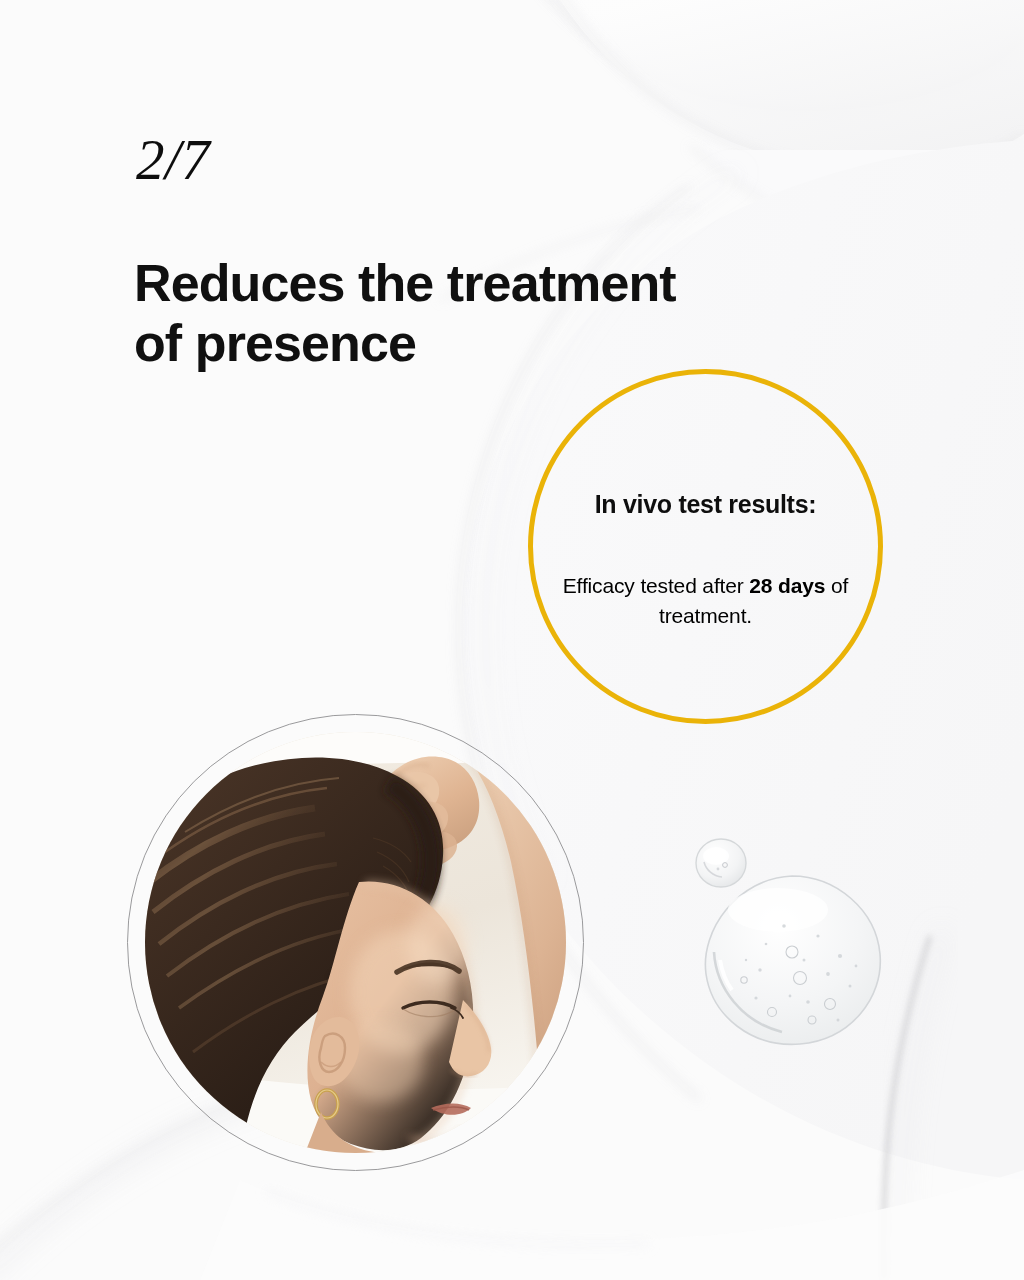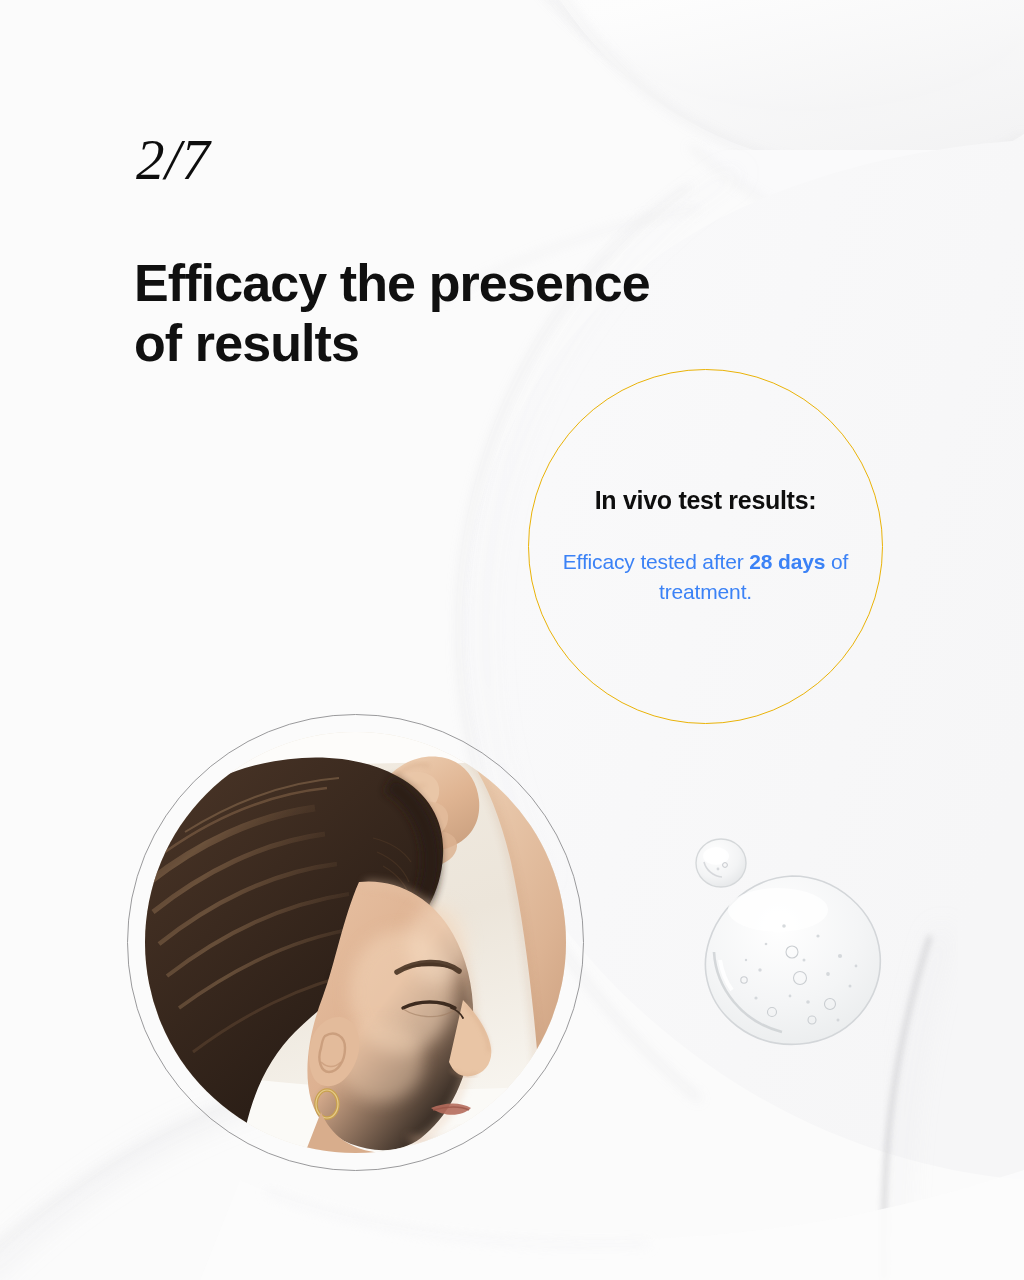--- a/index.html
+++ b/index.html
@@ -57,42 +57,42 @@
   .headline .hl-line { display: block; }
 
   
   .results-circle {
     position: absolute;
     left: 528px;
     top: 369px;
     width: 355px;
     height: 355px;
     border-radius: 50%;
-    border: 1px solid #eab308;
+    border: 5px solid #eab308;
     box-sizing: border-box;
     display: flex;
     flex-direction: column;
     align-items: center;
     justify-content: flex-start;
     text-align: center;
   }
   .results-title {
     margin-top: 116px;
     font-weight: 700;
     font-size: 25px;
     letter-spacing: -0.3px;
     color: #0e0e0e;
     white-space: nowrap;
   }
   .results-body {
-    margin-top: 32px;
+    margin-top: 52px;
     font-size: 21px;
     line-height: 1.42;
     letter-spacing: -0.15px;
-    color: #3b82f6;
+    color: #000000;
     width: 300px;
   }
   .results-body b { font-weight: 700; }
 
   
   .photo-ring {
     position: absolute;
     left: 127px;
     top: 714px;
     width: 457px;
@@ -182,22 +182,22 @@
 
       <path d="M 240,1180 C 340,1226 470,1244 620,1240 C 780,1236 900,1210 1024,1170
                L 1024,1280 L 200,1280 Z" fill="#fcfcfc" opacity="0.9"></path>
       <path d="M 266,1192 C 372,1234 500,1250 650,1244" fill="none" stroke="#ececf0" stroke-width="3" filter="url(#blurM)" opacity="0.7"></path>
     </svg>
   </div>
 
   <div class="counter">2/7</div>
 
   <h1 class="headline">
-    <span class="hl-line">Efficacy the presence</span>
-    <span class="hl-line">of results</span>
+    <span class="hl-line">Reduces the treatment</span>
+    <span class="hl-line">of presence</span>
   </h1>
 
   <div class="results-circle">
     <div class="results-title">In vivo test results:</div>
     <div class="results-body">
       <span>Efficacy tested after </span><b>28 days</b><span> of treatment.</span>
     </div>
   </div>
 
   <div class="photo-ring"></div>

